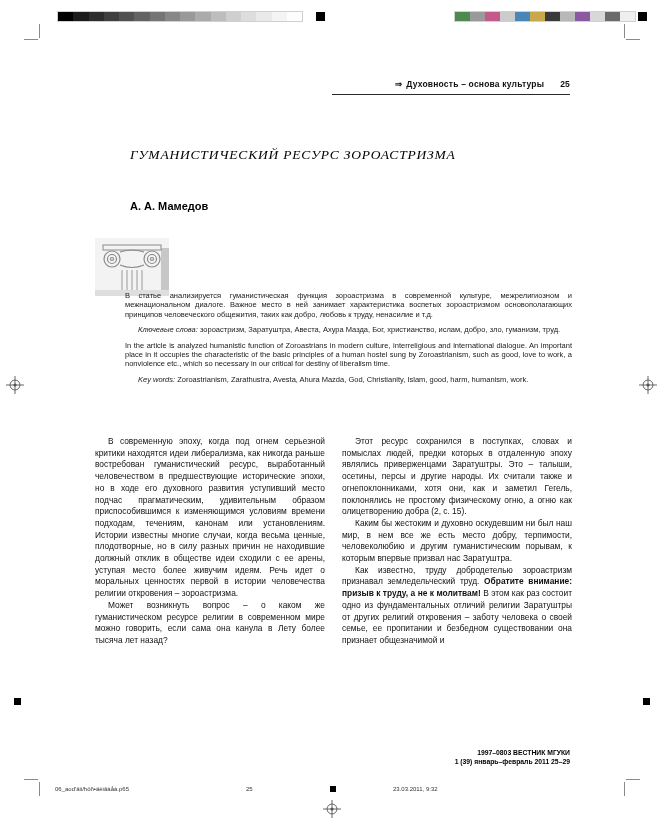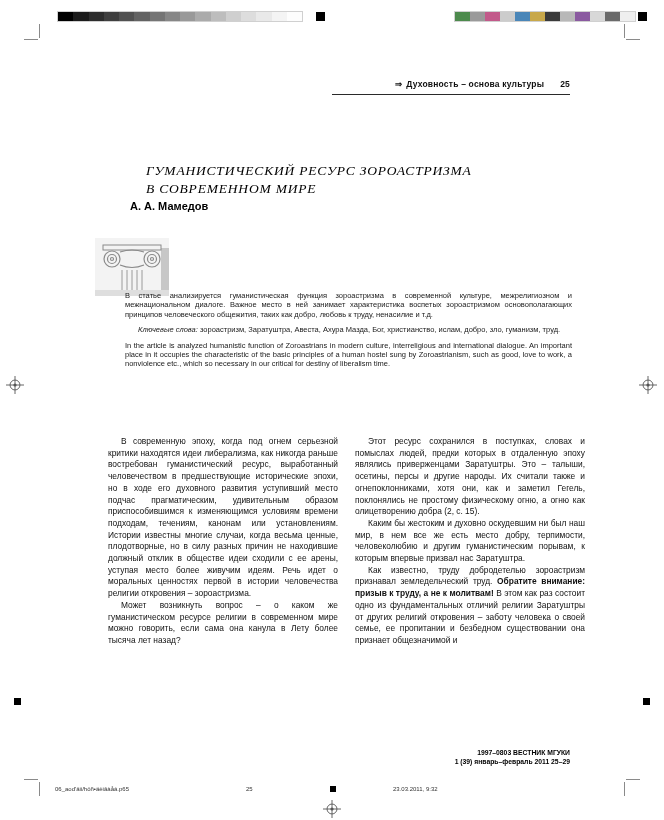--- a/index.html
+++ b/index.html
@@ -33,39 +33,39 @@
     font-size:8.5px; font-weight:bold; letter-spacing:0.2px;
     border-bottom:1px solid #2a2a2a; padding-bottom:5px;
   }
   .running-head .arrow { margin-right:4px; }
   .running-head .pagenum { margin-left:16px; }
 
   
   .title {
     position:absolute; left:130px; top:146px; width:452px;
     font-family:"Liberation Serif", serif; font-style:italic; font-weight:normal;
-    font-size:13.5px; line-height:17.5px; letter-spacing:0.8px; color:#000; margin:16px;
+    font-size:13.5px; line-height:17.5px; letter-spacing:0.8px; color:#000; margin:0;
   }
   .author { position:absolute; left:130px; top:200px; font-size:11px; font-weight:bold; color:#000; }
   .affiliation { position:absolute; left:130px; top:217px; font-size:8.5px; color:#222; }
 
   .capital { position:absolute; left:95px; top:238px; width:74px; height:58px; }
 
   
   .abstract {
     position:absolute; left:125px; top:291px; width:447px;
     font-size:7.5px; line-height:9.4px; text-align:justify; color:#1a1a1a;
   }
   .abstract p { margin:0 0 6px 0; }
   .abstract i { font-style:italic;padding-left:13px; }
 
   
   .bodytext {
     position:absolute; left:95px; top:436px; width:477px;
-    display:flex; gap:17px; font-size:8.4px; line-height:11.7px; text-align:justify; color:#111;margin-left:13px;
+    display:flex; gap:17px; font-size:8.4px; line-height:11.7px; text-align:justify; color:#111;
   }
   .bodytext .col { flex:1 1 0; }
   .bodytext p { margin:0; text-indent:13px; }
   .bodytext b { font-weight:bold; }
 
   
   .journal-footer {
     position:absolute; right:94px; top:749px; text-align:right;
     font-size:6.8px; font-weight:bold; line-height:8.8px; color:#000;
   }
@@ -147,21 +147,21 @@
     <line x1="0" y1="10" x2="20" y2="10" stroke="#555" stroke-width="1"></line>
     <circle cx="10" cy="10" r="1.8" fill="#555"></circle>
   </svg>
 
   <div class="running-head">
     <span class="arrow">⇒</span>
     <span>Духовность – основа культуры</span>
     <span class="pagenum">25</span>
   </div>
 
-  <h1 class="title"><span>ГУМАНИСТИЧЕСКИЙ РЕСУРС ЗОРОАСТРИЗМА</span><br><span>В СОВРЕМЕННОМ МИРЕ</span></h1>
+  <h1 class="title"><span>ГУМАНИСТИЧЕСКИЙ РЕСУРС ЗОРОАСТРИЗМА</span><br></h1>
   <div class="author">А. А. Мамедов</div>
 
   <svg class="capital" viewBox="0 0 74 58">
     <rect x="0" y="0" width="74" height="58" fill="#f3f3f3"></rect>
     <rect x="66" y="10" width="8" height="48" fill="#c7c7c7"></rect>
     <rect x="0" y="52" width="74" height="6" fill="#dedede"></rect>
     <rect x="8" y="7" width="58" height="5" fill="none" stroke="#8a8a8a" stroke-width="1"></rect>
     <g fill="none" stroke="#8a8a8a" stroke-width="1.2">
       <circle cx="17" cy="21" r="8"></circle>
       <circle cx="17" cy="21" r="4.5"></circle>
@@ -178,20 +178,21 @@
       <line x1="37" y1="32" x2="37" y2="52"></line>
       <line x1="42" y1="32" x2="42" y2="52"></line>
       <line x1="47" y1="32" x2="47" y2="52"></line>
     </g>
   </svg>
 
   <div class="abstract">
     <p>В статье анализируется гуманистическая функция зороастризма в современной культуре, межрелигиозном и межнациональном диалоге. Важное место в ней занимает характеристика воспетых зороастризмом основополагающих принципов человеческого общежития, таких как добро, любовь к труду, ненасилие и т.д.</p>
     <p><i>Ключевые слова:</i><span> зороастризм, Заратуштра, Авеста, Ахура Мазда, Бог, христианство, ислам, добро, зло, гуманизм, труд.</span></p>
     <p>In the article is analyzed humanistic function of Zoroastrians in modern culture, interreligious and international dialogue. An important place in it occupies the characteristic of the basic principles of a human hostel sung by Zoroastrianism, such as good, love to work, a nonviolence etc., which so necessary in our critical for destiny of liberalism time.</p>
+    <p><i>Key words:</i><span> Zoroastrianism, Zarathustra, Avesta, Ahura Mazda, God, Christianity, Islam, good, harm, humanism, work.</span></p>
   </div>
 
   <div class="bodytext">
     <div class="col">
       <p>В современную эпоху, когда под огнем серьезной критики находятся идеи либерализма, как никогда раньше востребован гуманистический ресурс, выработанный человечеством в предшествующие исторические эпохи, но в ходе его духовного развития уступивший место подчас прагматическим, удивительным образом приспособившимся к изменяющимся условиям времени подходам, течениям, канонам или установлениям. Истории известны многие случаи, когда весьма ценные, плодотворные, но в силу разных причин не находившие должный отклик в обществе идеи сходили с ее арены, уступая место более живучим идеям. Речь идет о моральных ценностях первой в истории человечества религии откровения – зороастризма.</p>
       <p>Может возникнуть вопрос – о каком же гуманистическом ресурсе религии в современном мире можно говорить, если сама она канула в Лету более тысяча лет назад?</p>
     </div>
     <div class="col">
       <p>Этот ресурс сохранился в поступках, словах и помыслах людей, предки которых в отдаленную эпоху являлись приверженцами Заратуштры. Это – талыши, осетины, персы и другие народы. Их считали также и огнепоклонниками, хотя они, как и заметил Гегель, поклонялись не простому физическому огню, а огню как олицетворению добра (2, с. 15).</p>
       <p>Каким бы жестоким и духовно оскудевшим ни был наш мир, в нем все же есть место добру, терпимости, человеколюбию и другим гуманистическим порывам, к которым впервые призвал нас Заратуштра.</p>

